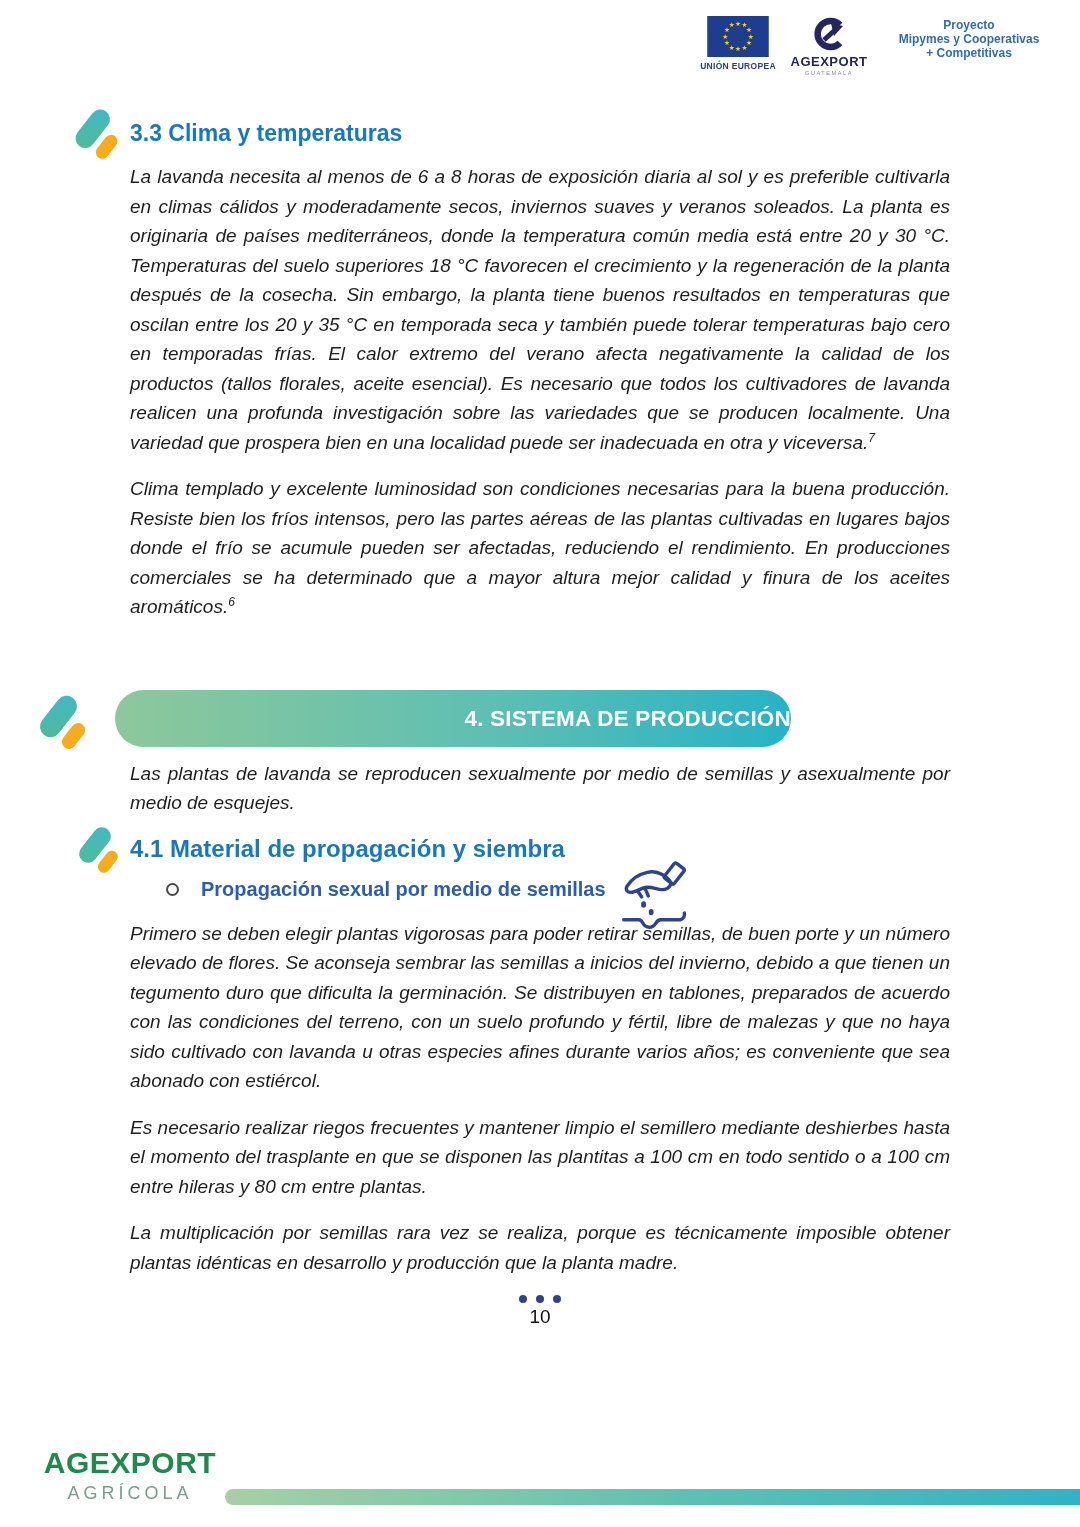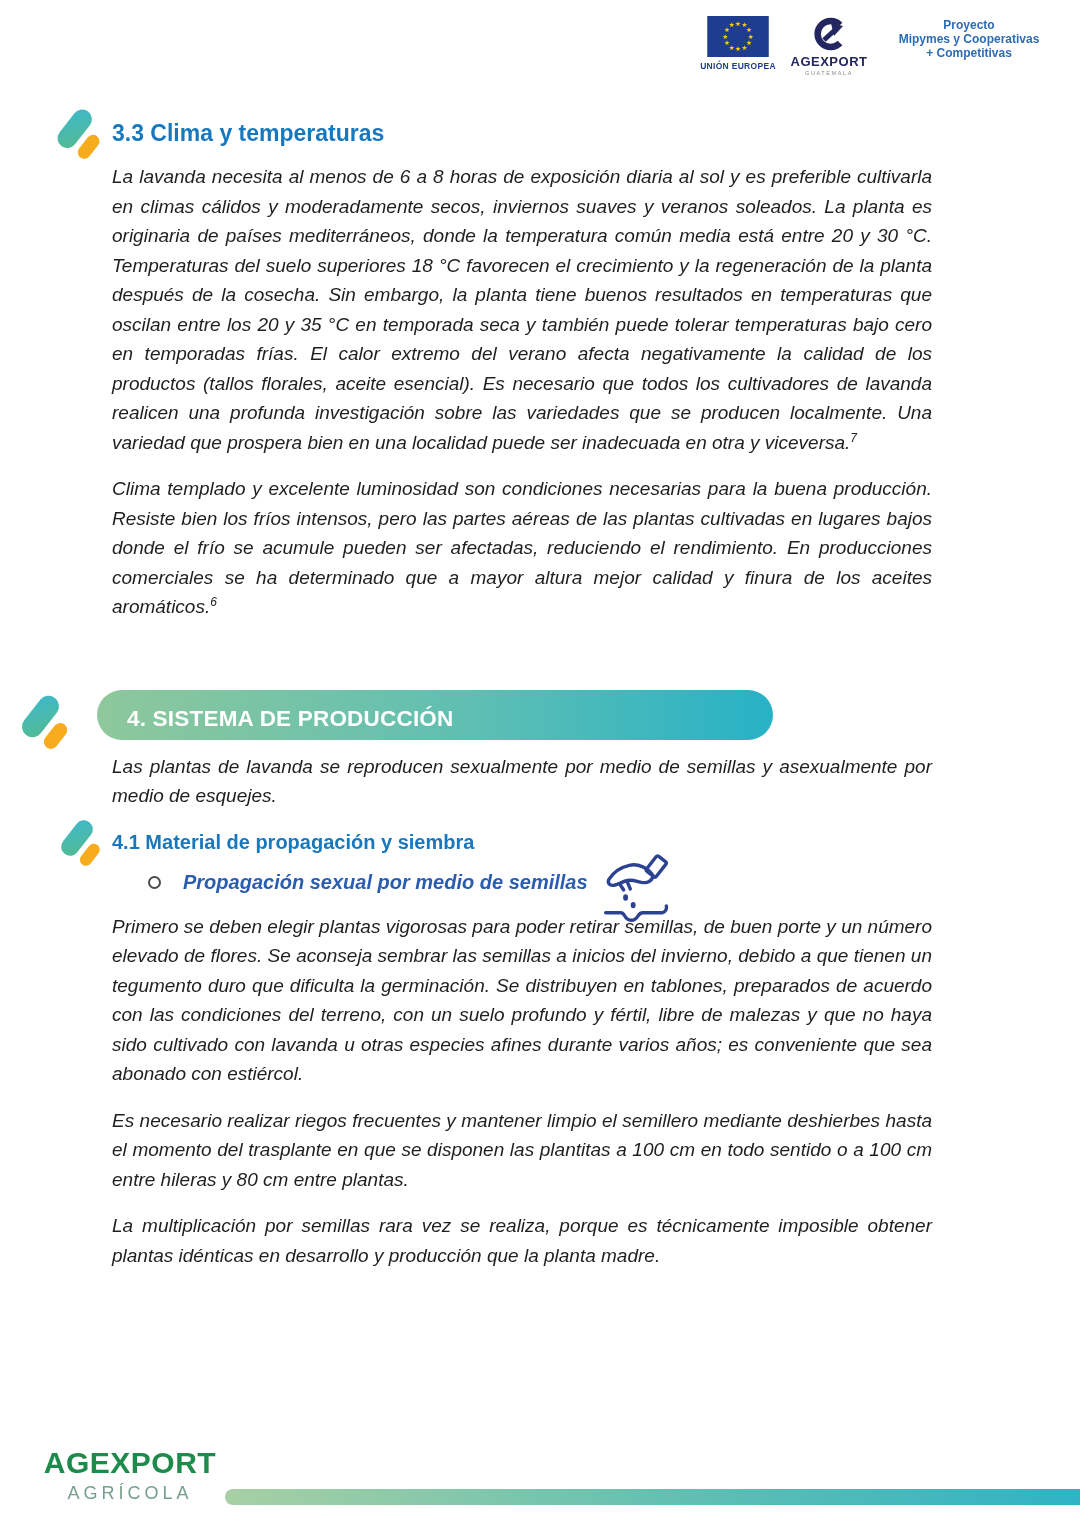--- a/index.html
+++ b/index.html
@@ -10,42 +10,43 @@
   }
   
   .header-logos{position:absolute; top:16px; right:26px; display:flex; gap:18px; align-items:flex-start;}
   .eu-block{display:flex; flex-direction:column; align-items:center; width:72px;}
   .eu-label{font-size:8.5px; font-weight:bold; color:#1E3D8F; letter-spacing:.3px; margin-top:4px; white-space:nowrap;}
   .agx-block{display:flex; flex-direction:column; align-items:center; width:74px;}
   .agx-name{font-size:13px; font-weight:800; color:#23265F; letter-spacing:.5px; margin-top:2px;}
   .agx-country{font-size:5.5px; color:#8a8a8a; letter-spacing:1.6px; margin-top:1px;}
   .project-block{font-size:12px; font-weight:bold; color:#2D6CB5; line-height:14px; padding-top:2px; width:170px;text-align:center;}
   
-  .content{position:absolute; left:112px; width:820px; top:0; padding-top:118px;}
+  .content{position:absolute; left:130px; width:820px; top:0; padding-top:118px;}
   .section-heading{position:relative; font-size:23px; font-weight:bold; color:#1878BE; line-height:30px;}
   .section-heading .mark{position:absolute; left:-60px; top:-16px; width:52px; height:60px;}
   p.body-par{margin:17px 0 0 0; text-align:justify; font-size:19px; line-height:29.5px;font-style:italic;}
   p.body-par.first{margin-top:14px;}
   sup{font-size:12px; line-height:0; vertical-align:super;}
   
   .banner-wrap{position:relative; margin-top:68px;}
   .banner-wrap .mark{position:absolute; left:-96px; top:-2px; width:56px; height:64px;}
   .banner{
-    margin-left:-15px; width:676px; height:50px; box-sizing:border-box;
+    margin-left:-15px; width:676px; height:57px; box-sizing:border-box;
     border-radius:29px; padding-left:30px;
     background:linear-gradient(90deg,#8EC89B 0%,#5FBFB2 55%,#27B2C6 100%);
     color:#ffffff; font-size:22.5px; font-weight:bold; line-height:57px;
     letter-spacing:.2px;
+    text-align:right;
   }
-  .sub-heading{position:relative; margin-top:16px; font-size:20px; font-weight:bold; color:#1878BE; line-height:30px;}
+  .sub-heading{position:relative; margin-top:16px; font-size:24px; font-weight:bold; color:#1878BE; line-height:30px;}
   .sub-heading .mark{position:absolute; left:-56px; top:-14px; width:48px; height:56px;}
   
   .bullet-row{display:flex; align-items:center; margin:14px 0 0 36px;}
   .bullet-circle{width:9px; height:9px; border:2.2px solid #4a4a4a; border-radius:50%; margin-right:22px; flex:none;}
-  .bullet-label{font-size:20px; font-weight:bold; font-style:italic; color:#2A5DB0;}
+  .bullet-label{font-size:20px; font-weight:bold; color:#2A5DB0;}
   .hand-icon{width:72px; height:72px; margin:-18px 0 -30px 12px; flex:none;}
   
   .pager{margin-top:18px; text-align:center;}
   .pager-dots{display:flex; justify-content:center; gap:9px;}
   .pager-dot{width:8px; height:8px; border-radius:50%; background:#2D4391;}
   .page-num{font-size:19px; color:#111111; margin-top:3px;}
   
   .footer-brand{position:absolute; left:42px; top:1446px; width:176px; text-align:center;}
   .footer-brand .brand-name{font-size:30px; font-weight:800; color:#1E8A4C; letter-spacing:.5px;}
   .footer-brand .brand-division{font-size:18px; color:#76A08C; letter-spacing:4px; margin-top:3px;}
@@ -151,20 +152,28 @@
         <ellipse cx="27" cy="47" rx="2.6" ry="3.4" fill="#2D4391" stroke="none"></ellipse>
         <ellipse cx="35" cy="55" rx="2.6" ry="3.4" fill="#2D4391" stroke="none"></ellipse>
         <path d="M6 63 H22 C27 63 25 71 33 71 C41 71 39 63 45 63 H66 C69 62 71 59 70 56"></path>
       </svg>
     </div>
 
     <p class="body-par"><span>Primero se deben elegir plantas vigorosas para poder retirar semillas, de buen porte y un número elevado de flores. Se aconseja sembrar las semillas a inicios del invierno, debido a que tienen un tegumento duro que dificulta la germinación. Se distribuyen en tablones, preparados de acuerdo con las condiciones del terreno, con un suelo profundo y fértil, libre de malezas y que no haya sido cultivado con lavanda u otras especies afines durante varios años; es conveniente que sea abonado con estiércol.</span></p>
     <p class="body-par"><span>Es necesario realizar riegos frecuentes y mantener limpio el semillero mediante deshierbes hasta el momento del trasplante en que se disponen las plantitas a 100 cm en todo sentido o a 100 cm entre hileras y 80 cm entre plantas.</span></p>
     <p class="body-par"><span>La multiplicación por semillas rara vez se realiza, porque es técnicamente imposible obtener plantas idénticas en desarrollo y producción que la planta madre.</span></p>
 
+    <div class="pager">
+      <div class="pager-dots">
+        <span class="pager-dot"></span>
+        <span class="pager-dot"></span>
+        <span class="pager-dot"></span>
+      </div>
+      <div class="page-num">10</div>
+    </div>
 
   </div>
 
   <div class="footer-brand">
     <div class="brand-name">AGEXPORT</div>
     <div class="brand-division">AGRÍCOLA</div>
   </div>
   <div class="footer-bar"></div>
 
 </div>

